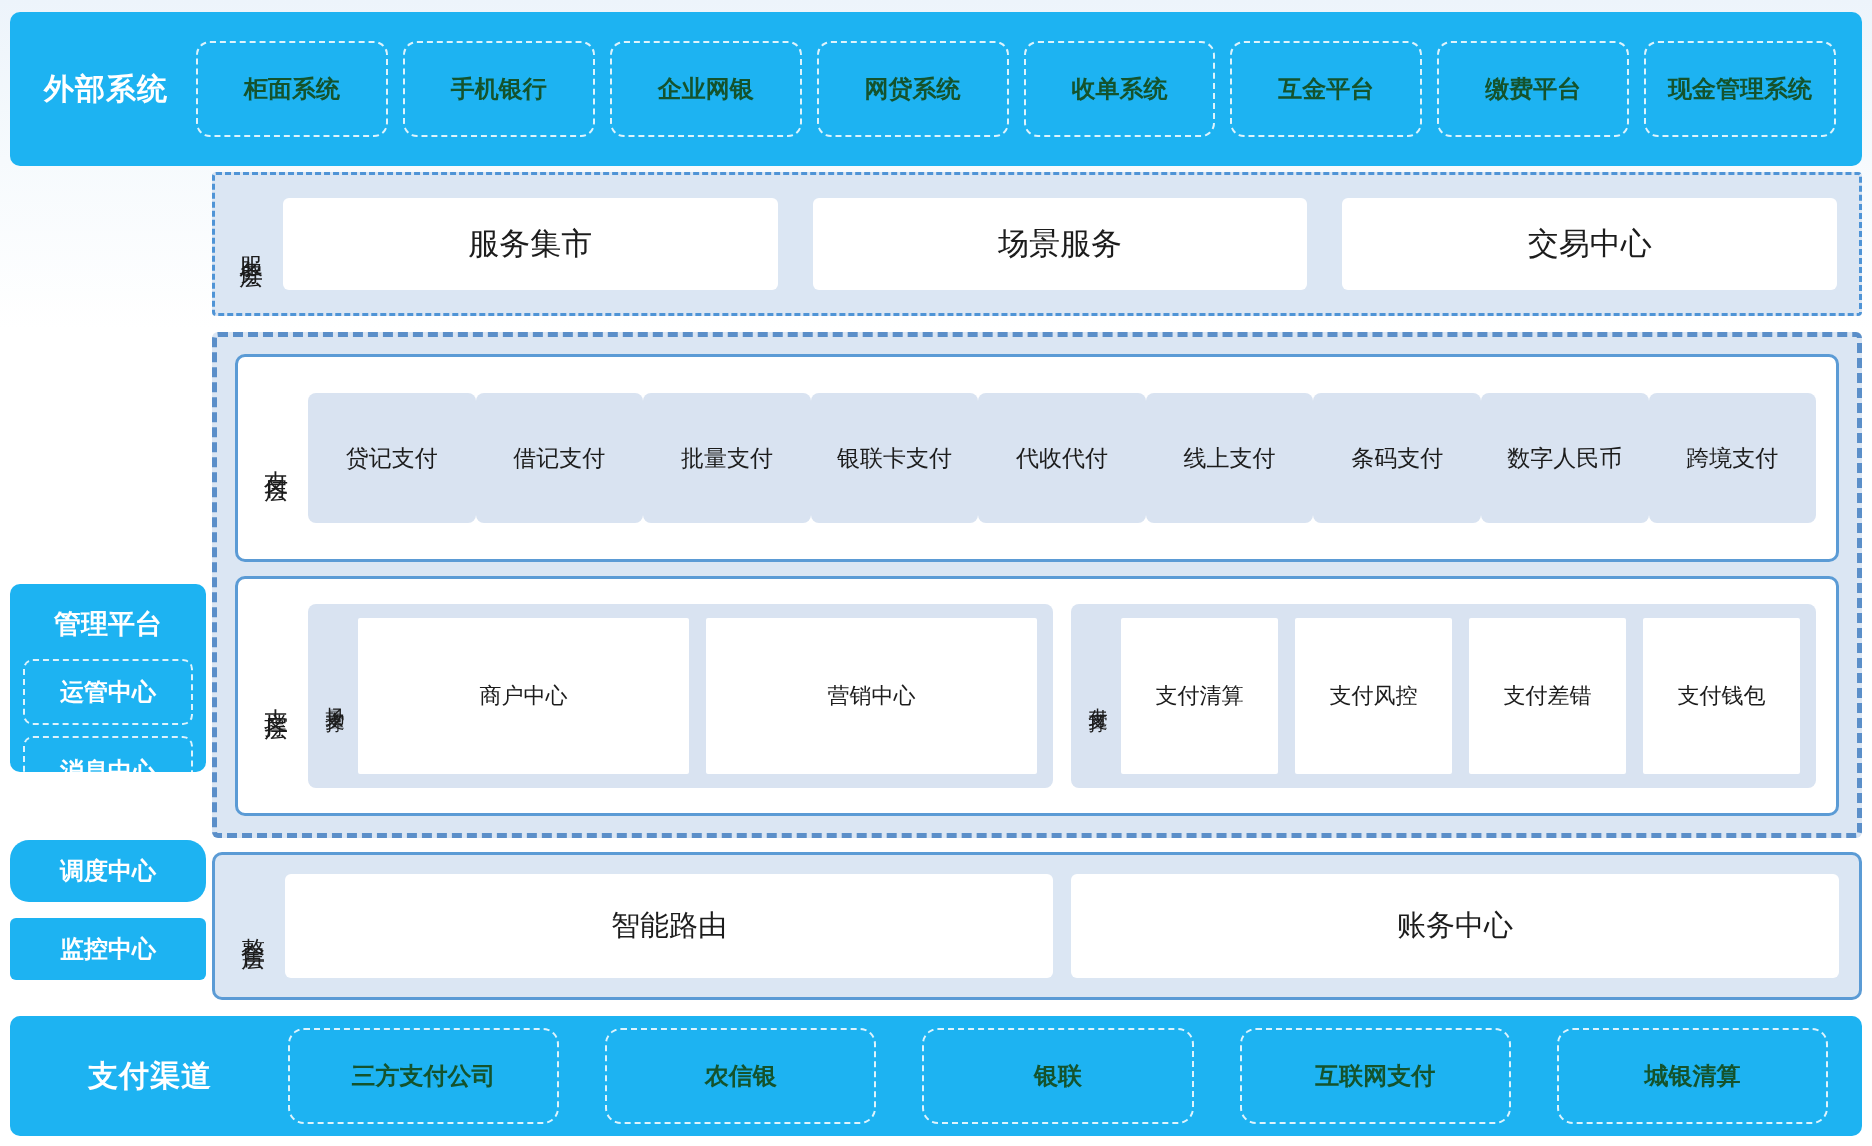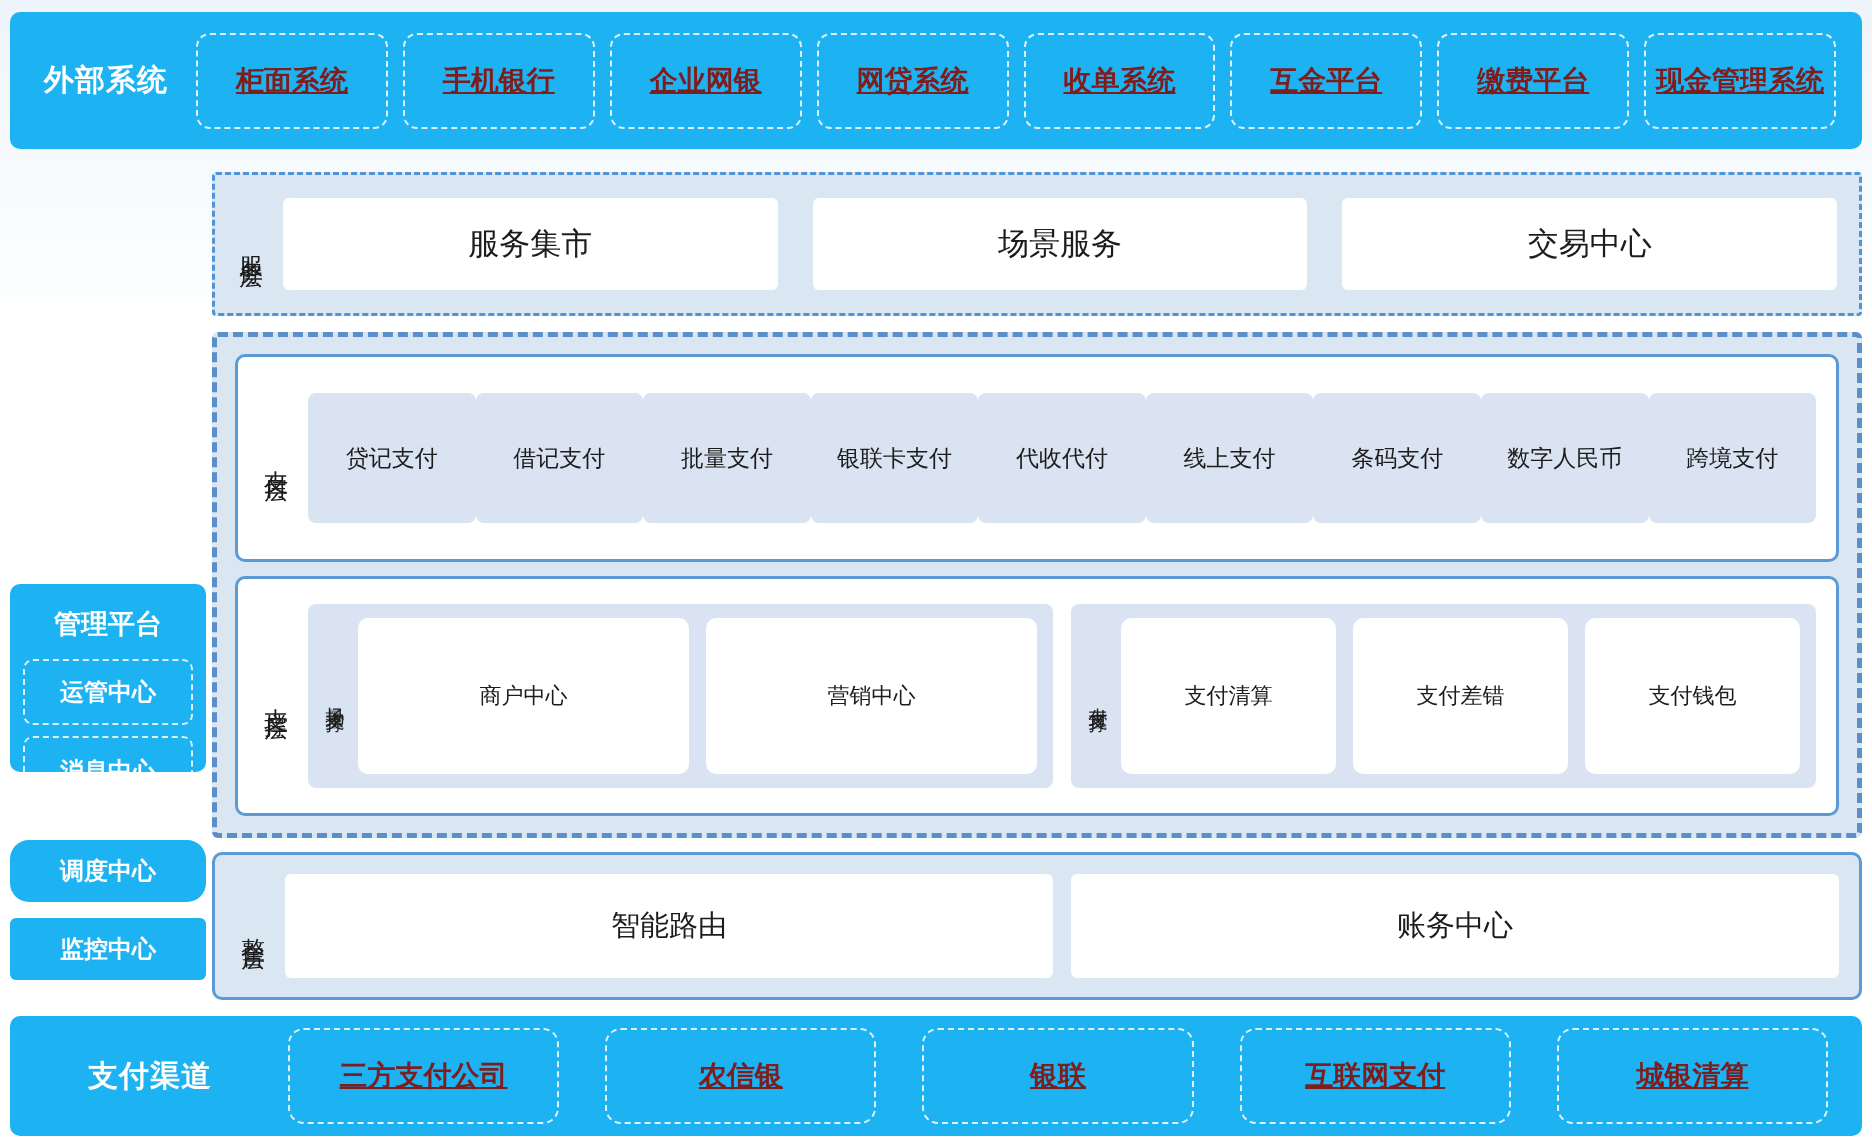--- a/index.html
+++ b/index.html
@@ -25,21 +25,21 @@
     font-size:30px;font-weight:bold;white-space:nowrap;
     margin-right:28px;letter-spacing:1px;
   }
   .bar-items{display:flex;flex:1;gap:15px;}
   .bar-items.wide-gap{gap:46px;padding-right:8px;}
   .dash-item{
     flex:1;height:92px;
     border:2px dashed rgba(255,255,255,0.85);
     border-radius:14px;
     display:flex;align-items:center;justify-content:center;
-    font-size:28px;font-weight:bold;color:#7f1d1d;white-space:nowrap;text-decoration:underline;
+    font-size:24px;font-weight:bold;color:#14532d;white-space:nowrap;
   }
   
   .side-panel{
     position:absolute;left:10px;width:196px;
     background:#1db3f2;border-radius:10px;
     box-sizing:border-box;padding:0 13px;
     color:#ffffff;
   }
   .side-title{
     font-size:27px;font-weight:bold;text-align:center;
@@ -104,29 +104,29 @@
     flex:1;background:#d9e3f1;border-radius:8px;
     display:flex;align-items:center;
     box-sizing:border-box;padding:14px 16px 14px 6px;height:184px;
   }
   .sub-vlabel{
     writing-mode:vertical-rl;text-orientation:upright;
     font-size:19px;color:#1c1c1c;letter-spacing:2px;
     margin:0 10px 0 8px;flex:0 0 auto;
   }
   .sub-boxes{display:flex;flex:1;gap:17px;height:100%;}
-  .sub-boxes .white-box{flex:1;height:100%;border-radius:10px;font-size:22px;}
+  .sub-boxes .white-box{flex:1;height:100%;border-radius:2px;font-size:22px;}
   .integration-layer{
     top:852px;height:148px;
     border:3px solid #5b9bd5;border-radius:10px;
     padding:0 20px 0 8px;
   }
   .integration-boxes{display:flex;flex:1;gap:18px;}
   .integration-boxes .white-box{flex:1;height:104px;font-size:29px;}
-  .top-bar{top:12px;height:137px;}
+  .top-bar{top:12px;height:154px;}
   .bottom-bar{top:1016px;height:120px;padding-left:78px;}
   .bottom-bar .bar-label{margin-right:76px;}
   .bottom-bar .dash-item{border-radius:16px;}
 </style>
 </head>
 <body>
 
 <div id="page">
 
   <div class="blue-bar top-bar">
@@ -189,20 +189,21 @@
           <div class="sub-boxes">
             <div class="white-box">商户中心</div>
             <div class="white-box">营销中心</div>
           </div>
         </div>
 
         <div class="sub-panel">
           <div class="sub-vlabel">支付支撑</div>
           <div class="sub-boxes">
             <div class="white-box">支付清算</div>
+            <div class="white-box">支付风控</div>
             <div class="white-box">支付差错</div>
             <div class="white-box">支付钱包</div>
           </div>
         </div>
 
       </div>
     </div>
 
   </div>
 

